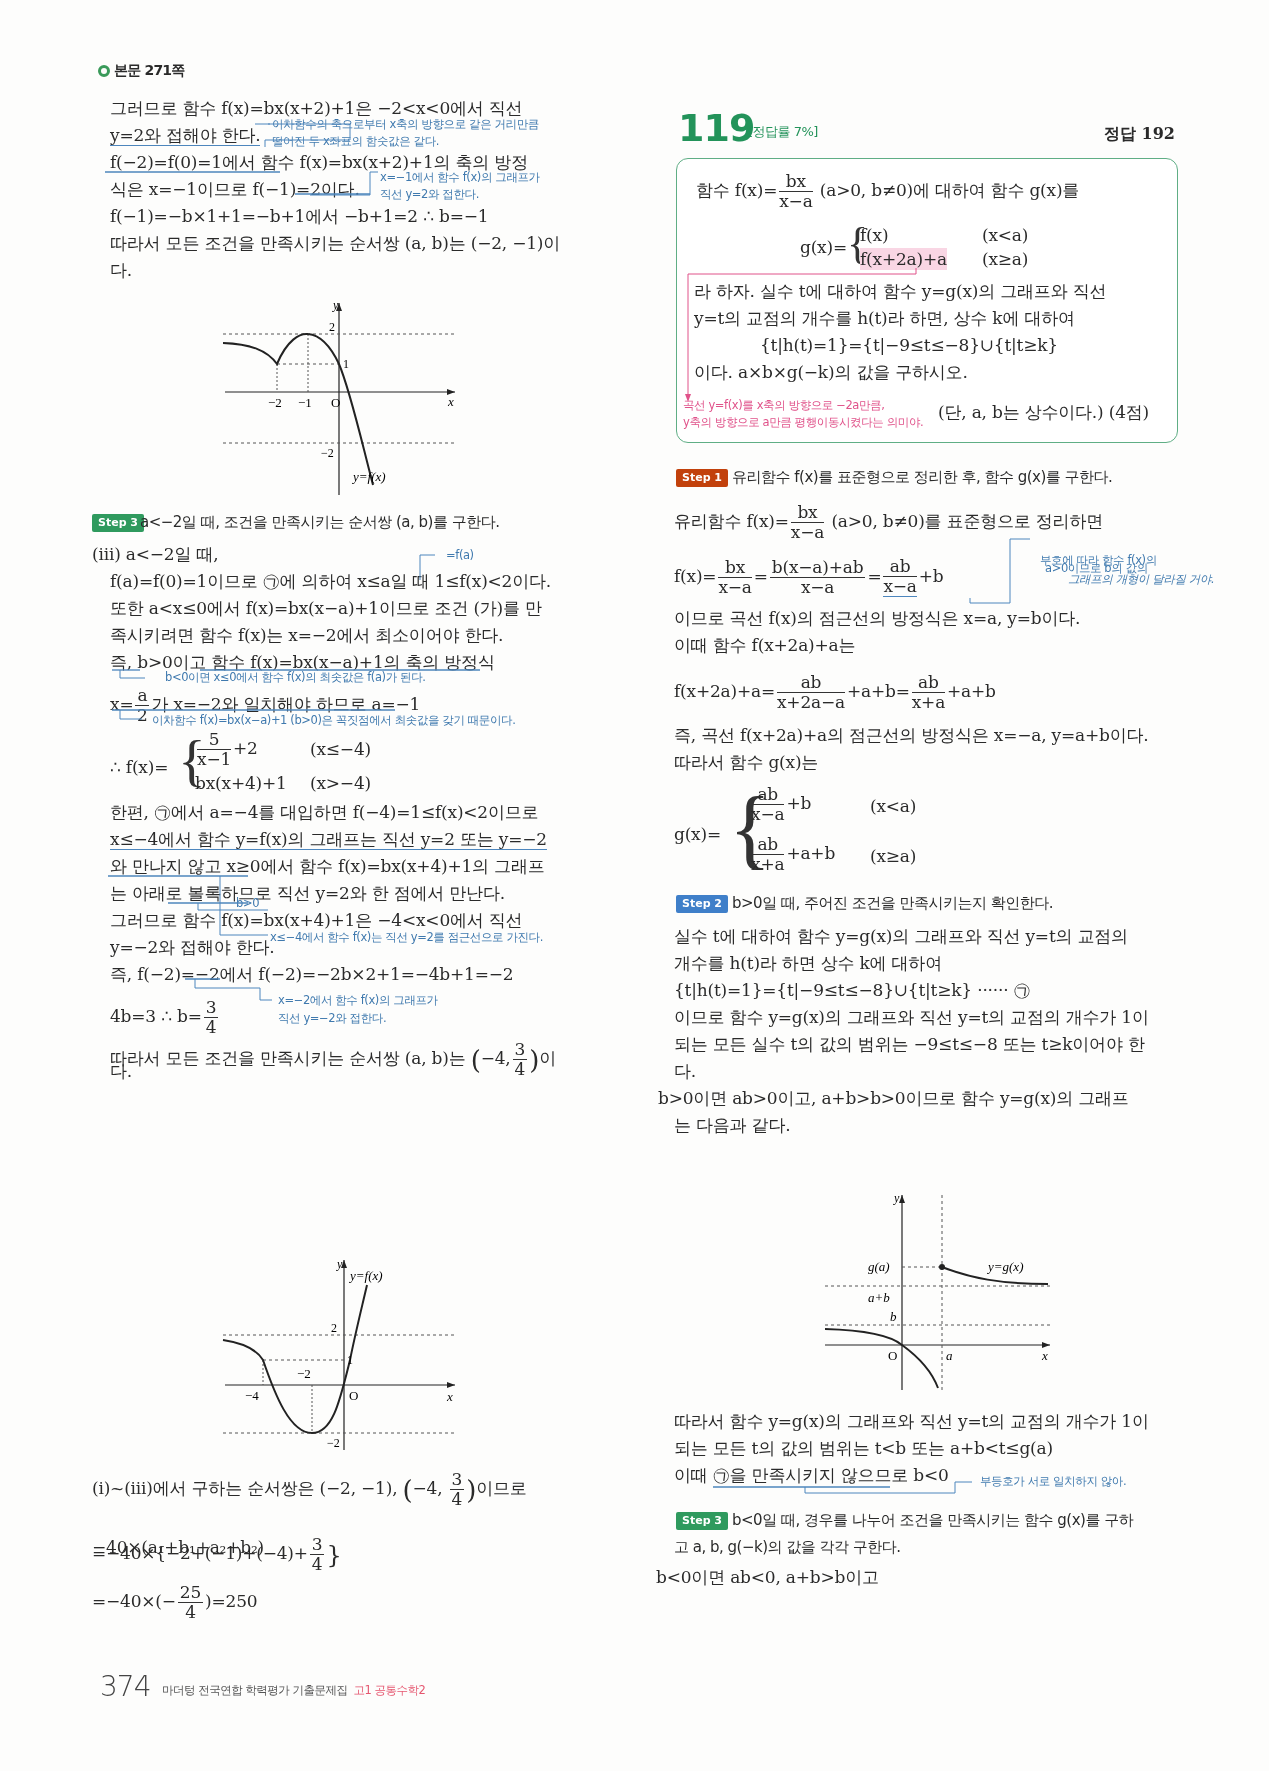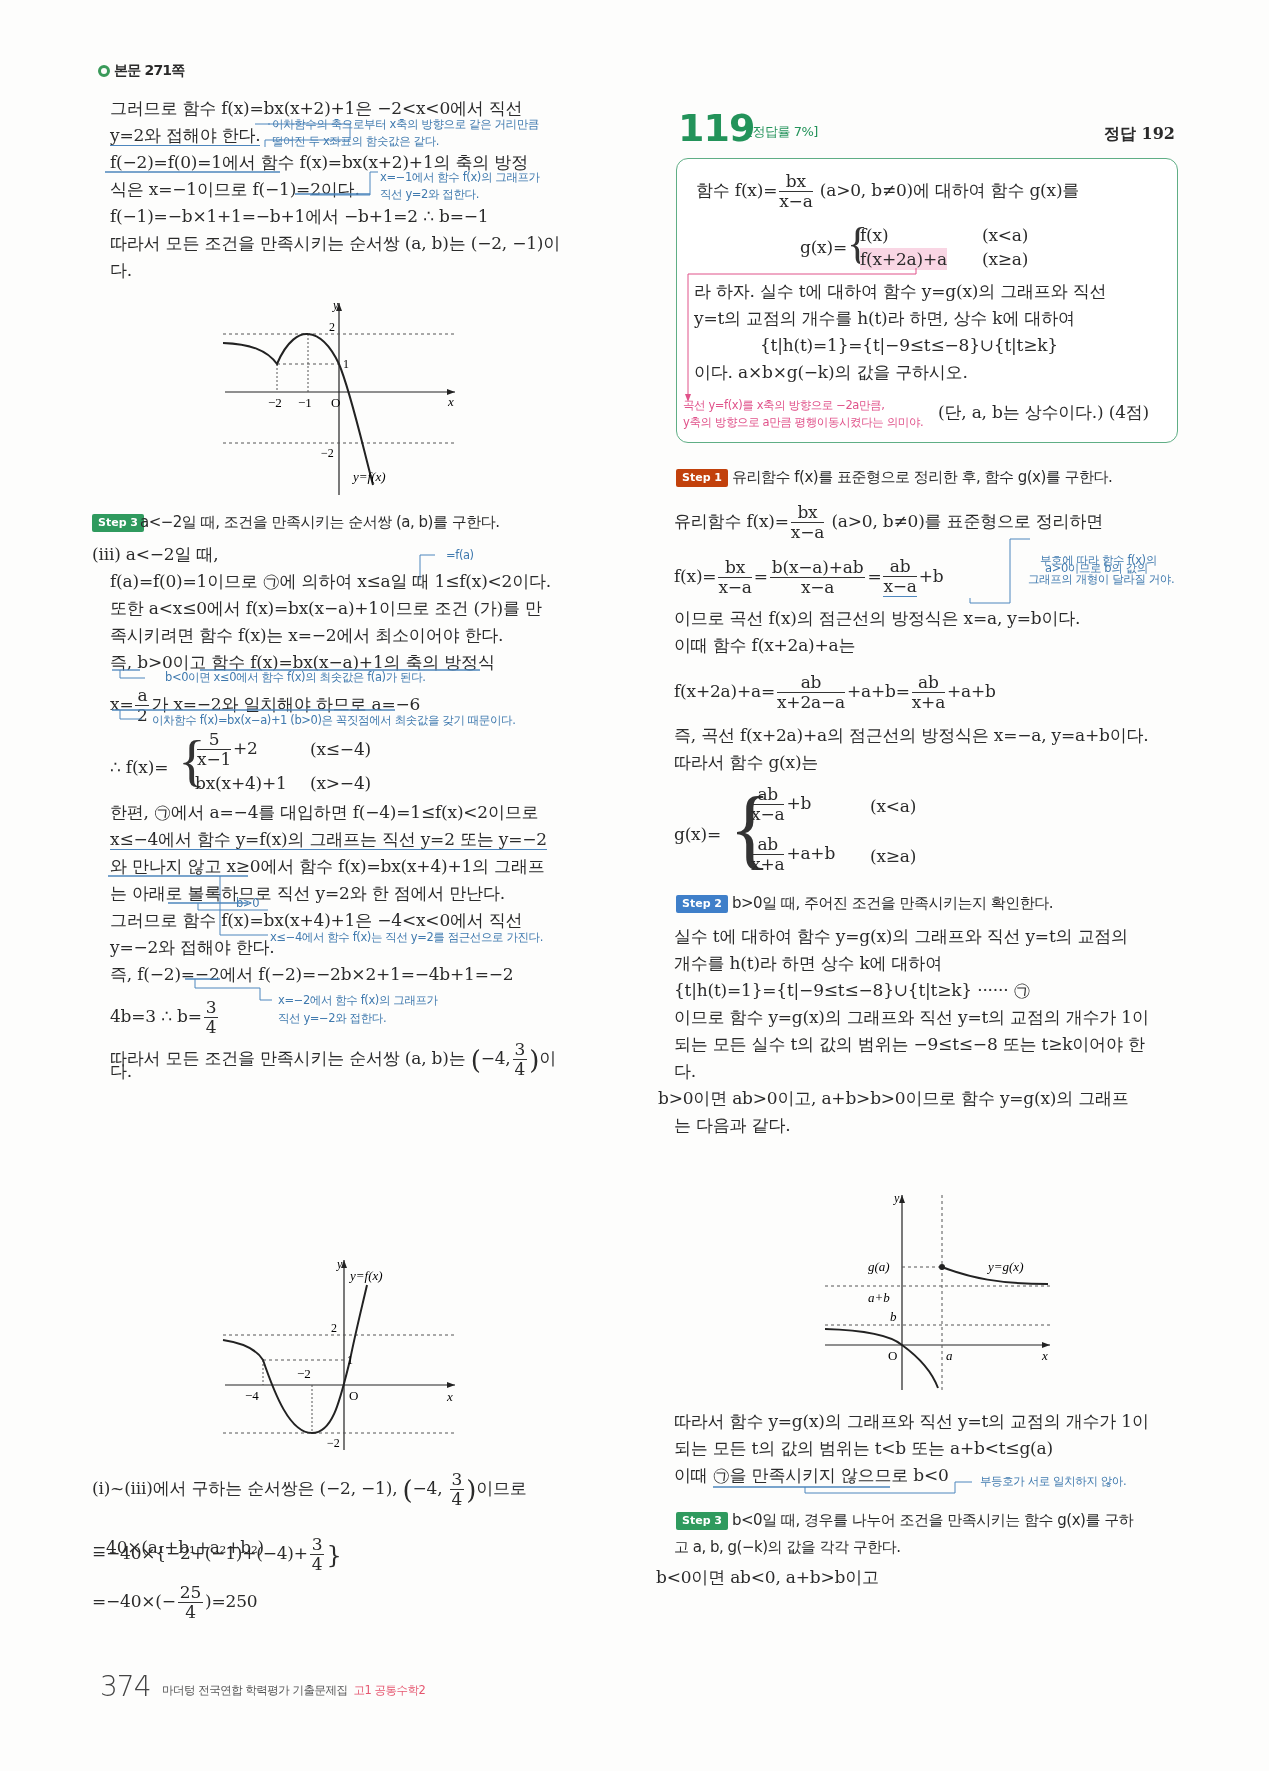--- a/index.html
+++ b/index.html
@@ -83,21 +83,21 @@
   <div class="step-title" style="left:140px;top:512px;">a&lt;−2일 때, 조건을 만족시키는 순서쌍 (a, b)를 구한다.</div>
 
   <div class="line" style="left:92px;top:543px;">(iii) a&lt;−2일 때,</div>
   <div class="note" style="left:446px;top:548px;">=f(a)</div>
   <div class="line" style="left:110px;top:570px;">f(a)=f(0)=1이므로 ㉠에 의하여 x≤a일 때 1≤f(x)&lt;2이다.</div>
   <div class="line" style="left:110px;top:597px;">또한 a&lt;x≤0에서  f(x)=bx(x−a)+1이므로  조건 (가)를  만</div>
   <div class="line" style="left:110px;top:624px;">족시키려면 함수 f(x)는 x=−2에서 최소이어야 한다.</div>
   <div class="line" style="left:110px;top:651px;">즉, b&gt;0이고 함수 f(x)=bx(x−a)+1의 축의 방정식</div>
   <div class="note" style="left:165px;top:670px;">b&lt;0이면 x≤0에서 함수 f(x)의 최솟값은 f(a)가 된다.</div>
   <div class="line" style="left:110px;top:686px;">
-    <span>x=</span><span class="frac"><span class="n">a</span><span class="d">2</span></span><span>가 x=−2와 일치해야 하므로 a=−6</span>
+    <span>x=</span><span class="frac"><span class="n">a</span><span class="d">2</span></span><span>가 x=−2와 일치해야 하므로 a=−1</span>
   </div>
   <div class="note" style="left:152px;top:713px;">이차함수 f(x)=bx(x−a)+1 (b&gt;0)은 꼭짓점에서 최솟값을 갖기 때문이다.</div>
 
   <svg class="abs" style="left:100px;top:548px;" width="400" height="180">
     <polyline points="320,32 320,7 335,7" fill="none" stroke="#4d86bd" stroke-width="1"></polyline>
     <line x1="12" y1="122" x2="40" y2="122" stroke="#4d86bd" stroke-width="1.3"></line>
     <polyline points="20,122 20,130 45,130" fill="none" stroke="#4d86bd" stroke-width="1"></polyline>
     <line x1="100" y1="122" x2="380" y2="122" stroke="#4d86bd" stroke-width="1.3"></line>
     <line x1="12" y1="162" x2="295" y2="162" stroke="#4d86bd" stroke-width="1.3"></line>
     <polyline points="20,162 20,171 42,171" fill="none" stroke="#4d86bd" stroke-width="1"></polyline>
@@ -216,21 +216,21 @@
     <span>유리함수 f(x)=</span><span class="frac"><span class="n">bx</span><span class="d">x−a</span></span><span> (a&gt;0, b≠0)를 표준형으로 정리하면</span>
   </div>
   <div class="line" style="left:674px;top:557px;">
     <span>f(x)=</span><span class="frac"><span class="n">bx</span><span class="d">x−a</span></span><span>=</span><span class="frac"><span class="n">b(x−a)+ab</span><span class="d">x−a</span></span><span>=</span><span class="frac ul"><span class="n">ab</span><span class="d">x−a</span></span><span>+b</span>
   </div>
   <svg class="abs" style="left:960px;top:535px;" width="80" height="70">
     <polyline points="10,63 10,68 50,68 50,4 70,4" fill="none" stroke="#4d86bd" stroke-width="1"></polyline>
   </svg>
   <div class="note" style="left:1045px;top:561px;">a&gt;0이므로 b의 값의</div>
   <div class="note" style="left:1040px;top:553px;">부호에 따라 함수 f(x)의</div>
-  <div class="note" style="left:1028px;top:572px;">그래프의 개형이 달라질 거야.</div>
+  <div class="note" style="left:1068px;top:572px;font-style:italic;">그래프의 개형이 달라질 거야.</div>
 
   <div class="line" style="left:674px;top:607px;">이므로 곡선 f(x)의 점근선의 방정식은 x=a, y=b이다.</div>
   <div class="line" style="left:674px;top:634px;">이때 함수 f(x+2a)+a는</div>
   <div class="line" style="left:674px;top:673px;">
     <span>f(x+2a)+a=</span><span class="frac"><span class="n">ab</span><span class="d">x+2a−a</span></span><span>+a+b=</span><span class="frac"><span class="n">ab</span><span class="d">x+a</span></span><span>+a+b</span>
   </div>
   <div class="line" style="left:674px;top:724px;">즉, 곡선 f(x+2a)+a의 점근선의 방정식은 x=−a, y=a+b이다.</div>
   <div class="line" style="left:674px;top:751px;">따라서 함수 g(x)는</div>
 
   <div class="abs" style="left:674px;top:785px;width:300px;height:95px;">

